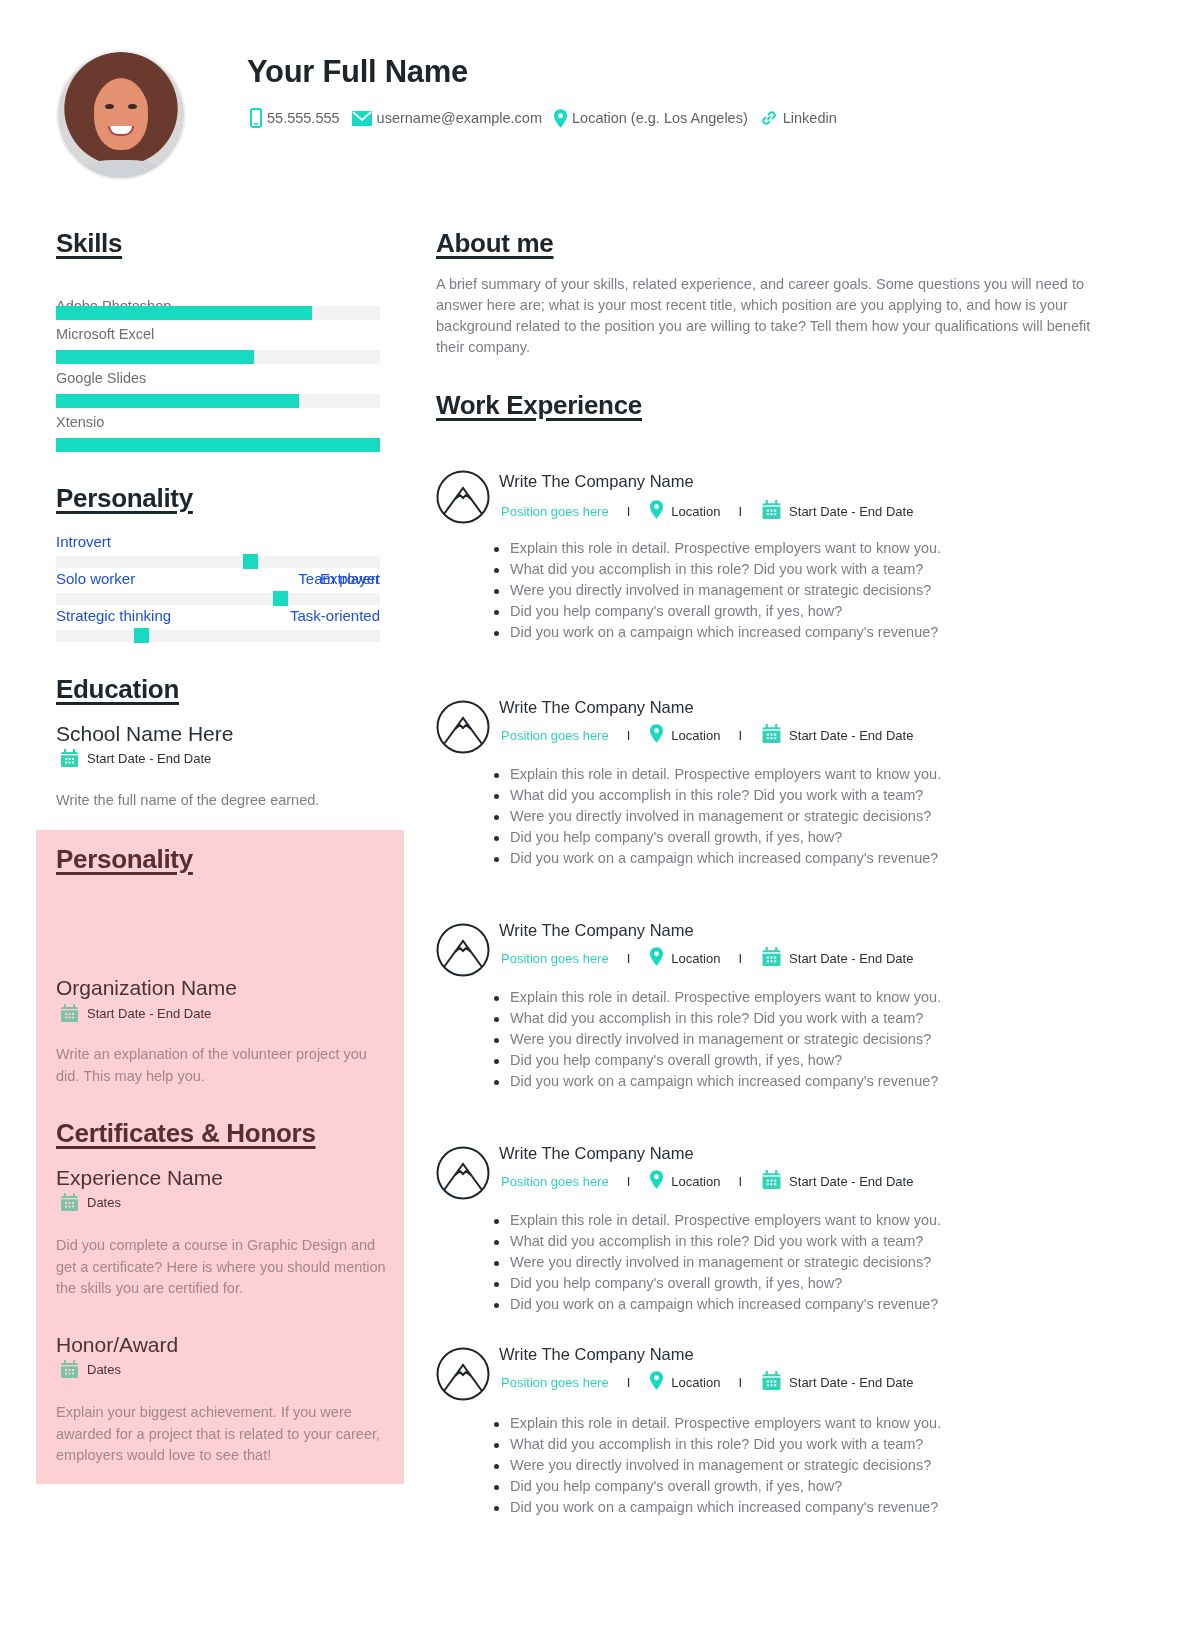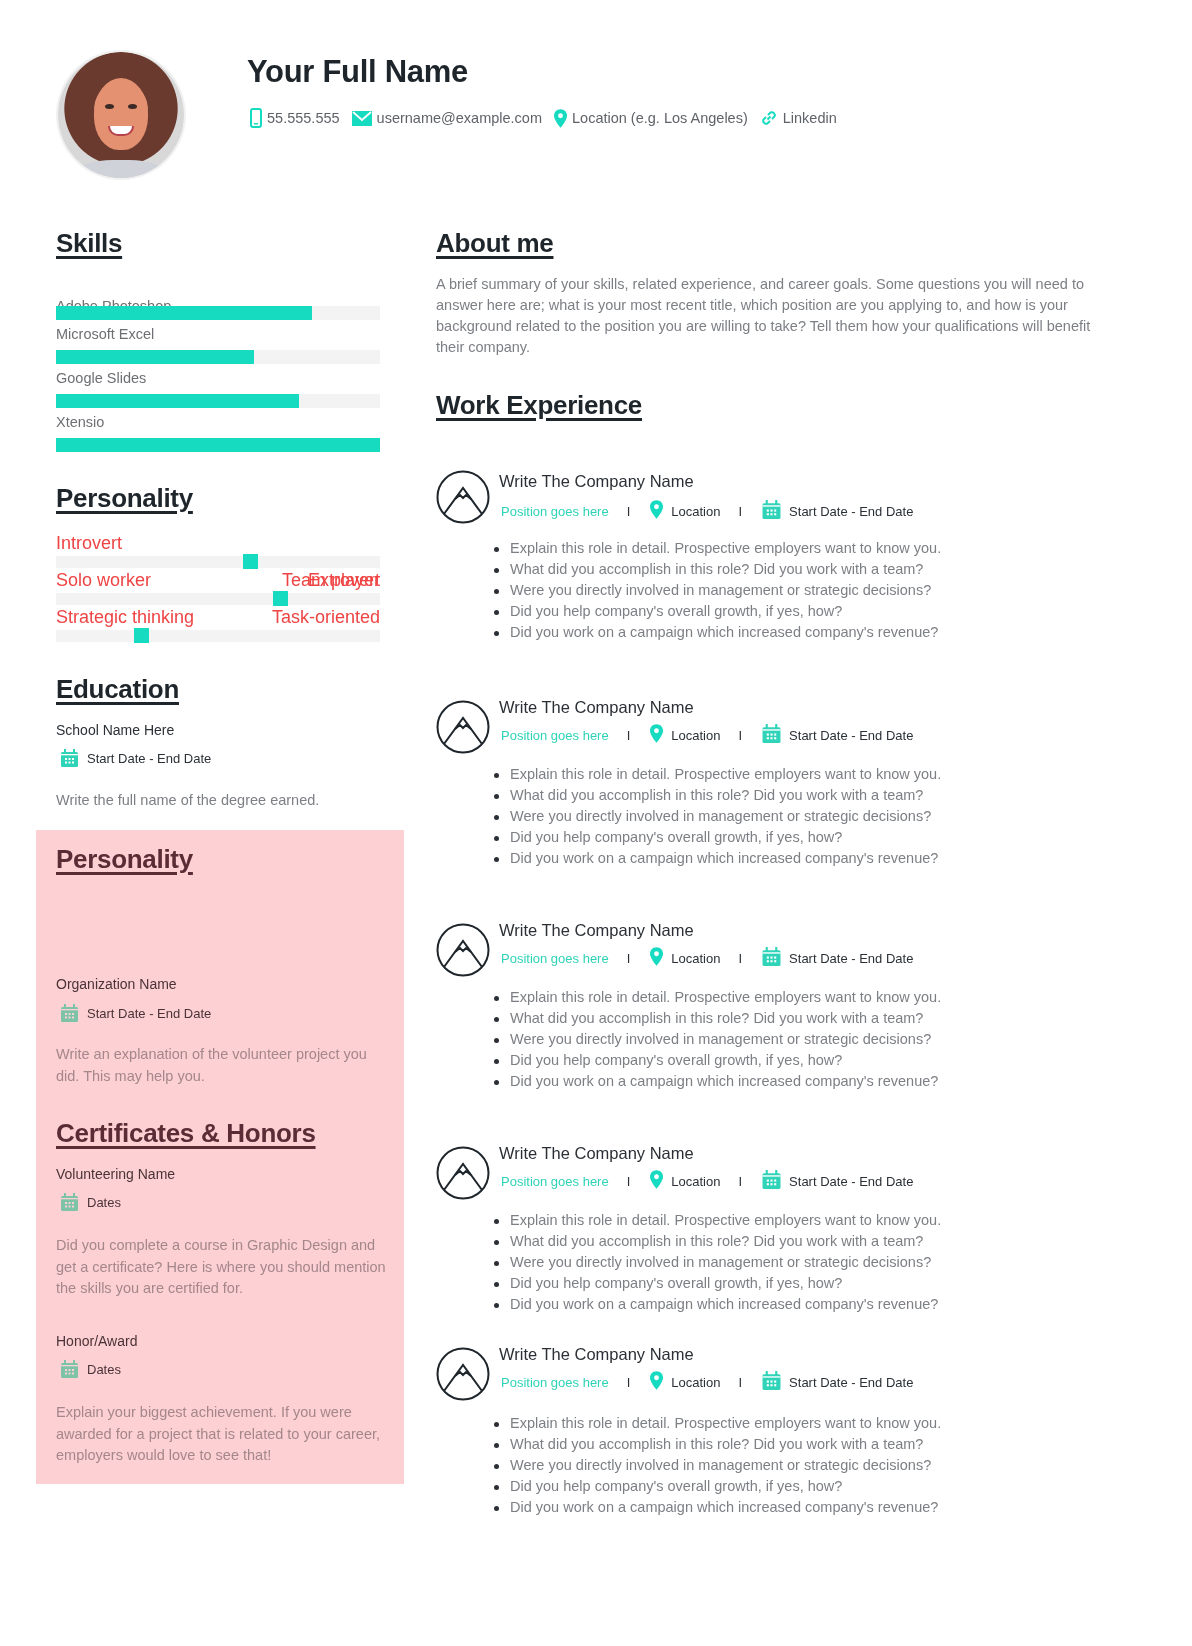--- a/index.html
+++ b/index.html
@@ -21,26 +21,26 @@
 
   .col-left { position: absolute; left: 56px; top: 0; width: 324px; }
   .col-right { position: absolute; left: 436px; top: 0; width: 690px; }
 
   .section-title { position: absolute; font-size: 26px; font-weight: bold; color: #1e252b; text-decoration: underline; text-decoration-thickness: 3px; text-underline-offset: 4px; letter-spacing: -0.3px; }
 
   .skill-label { position: absolute; left: 0; font-size: 14.5px; color: #6d6f73; }
   .skill-track { position: absolute; left: 0; width: 324px; height: 14px; background: #f3f3f4; }
   .skill-fill { height: 100%; background: #17dbc0; }
 
-  .pers-left, .pers-right { position: absolute; font-size: 18px; color: #ef4444; }
+  .pers-left, .pers-right { position: absolute; font-size: 15px; color: #1d4ed8; }
   .pers-right { right: 0; }
   .pers-track { position: absolute; left: 0; width: 324px; height: 12px; background: #f3f3f4; }
   .pers-knob { position: absolute; top: -2px; width: 15px; height: 15px; background: #17dbc0; }
 
-  .item-title { position: absolute; font-size: 14px; color: #2b3036; }
+  .item-title { position: absolute; font-size: 21px; color: #2b3036; }
   .date-row { position: absolute; display: flex; align-items: center; font-size: 13px; color: #2b3036; }
   .date-row svg { margin-right: 9px; }
   .para { position: absolute; font-size: 14.5px; line-height: 21.5px; color: #7c7f84; }
 
   .pink-box { position: absolute; left: 36px; top: 830px; width: 368px; height: 654px; background: #fdd0d3; }
   .pink-box .section-title { color: #5a2c35; }
   .pink-box .item-title { color: #4a3337; }
   .pink-box .date-row { color: #4a3337; }
   .pink-box .para { color: #a4878b; }
 
@@ -119,21 +119,21 @@
           <rect x="4" y="12.5" width="2" height="2"></rect>
           <rect x="7.5" y="12.5" width="2" height="2"></rect>
           <rect x="11" y="12.5" width="2" height="2"></rect>
         </g>
       </svg>
     <span>Start Date - End Date</span>
   </div>
   <div class="para" style="left:20px; top:214px; width:330px;">Write an explanation of the volunteer project you did. This may help you.</div>
 
   <div class="section-title" style="left:20px; top:288px;">Certificates &amp; Honors</div>
-  <div class="item-title" style="left:20px; top:336px;">Volunteering Name</div>
+  <div class="item-title" style="left:20px; top:336px;">Experience Name</div>
   <div class="date-row" style="left:25px; top:363px;">
     <svg width="17" height="18" viewBox="0 0 17 18">
         <rect x="0" y="3" width="17" height="15" rx="1.5" fill="#7cc3a8"></rect>
         <rect x="3" y="0" width="2" height="4" fill="#7cc3a8"></rect>
         <rect x="12" y="0" width="2" height="4" fill="#7cc3a8"></rect>
         <rect x="0" y="5" width="17" height="1.3" fill="#fdd0d3"></rect>
         <g fill="#fdd0d3">
           <rect x="4" y="9" width="2" height="2"></rect>
           <rect x="7.5" y="9" width="2" height="2"></rect>
           <rect x="11" y="9" width="2" height="2"></rect>

